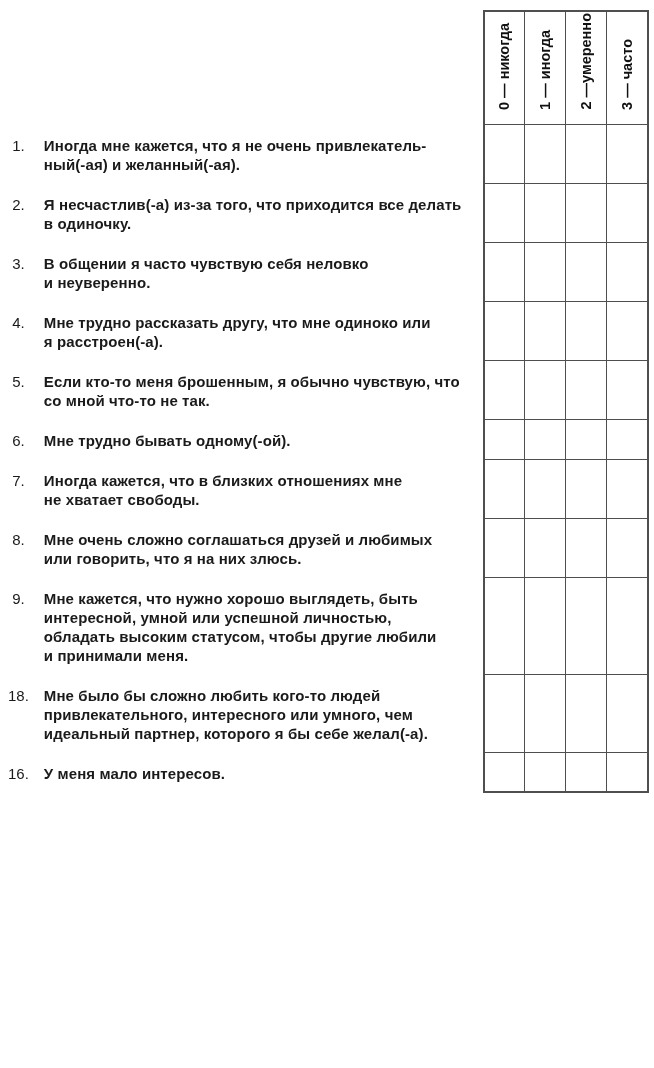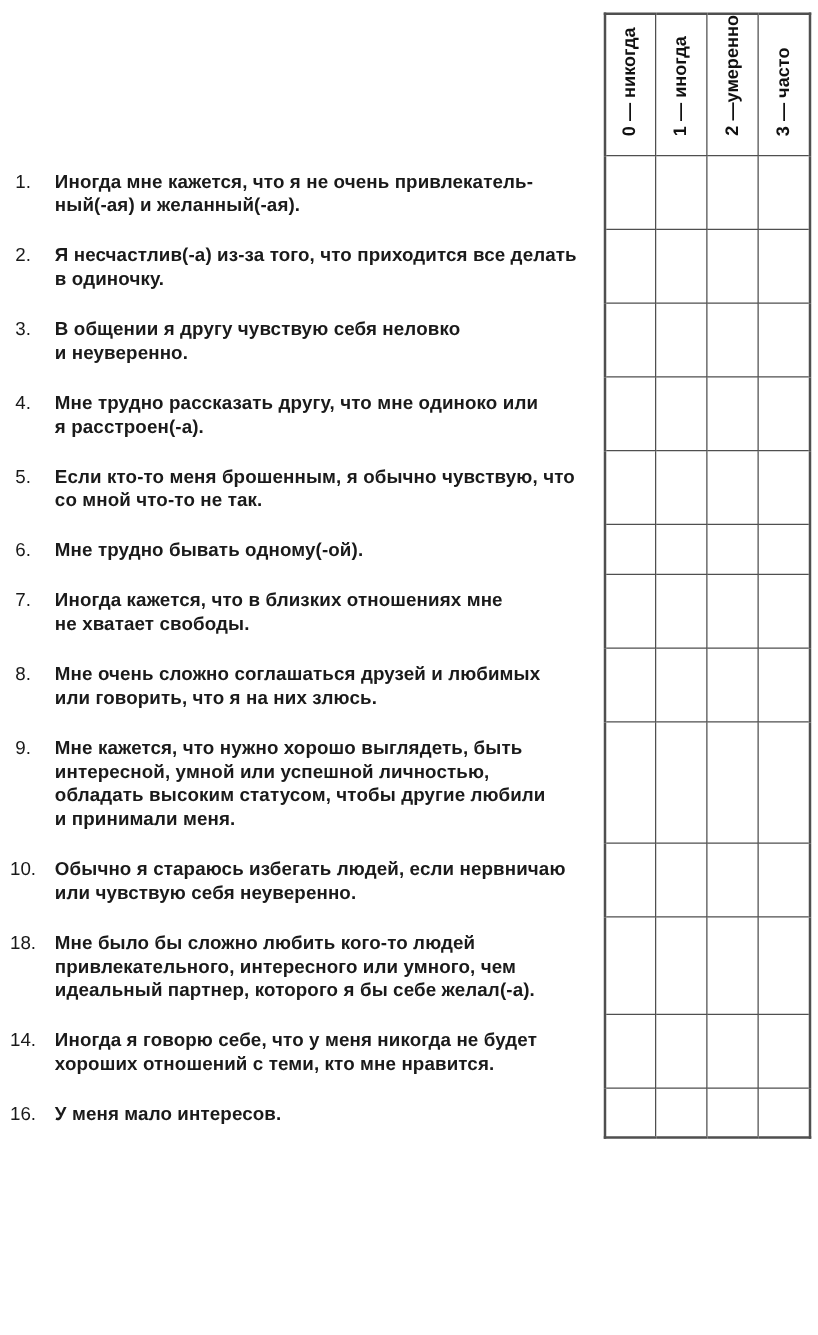--- a/index.html
+++ b/index.html
@@ -109,21 +109,21 @@
     <td class="qtext">Я несчастлив(-а) из-за того, что приходится все делать
 в одиночку.</td>
     <td class="acell c0"></td>
     <td class="acell c1"></td>
     <td class="acell c2"></td>
     <td class="acell c3"></td>
   </tr>
 
   <tr>
     <td class="num">3.</td>
-    <td class="qtext">В общении я другу чувствую себя неловко
+    <td class="qtext">В общении я часто чувствую себя неловко
 и неуверенно.</td>
     <td class="acell c0"></td>
     <td class="acell c1"></td>
     <td class="acell c2"></td>
     <td class="acell c3"></td>
   </tr>
 
   <tr>
     <td class="num">4.</td>
     <td class="qtext">Мне трудно рассказать другу, что мне одиноко или
@@ -178,52 +178,34 @@
     <td class="qtext">Мне кажется, что нужно хорошо выглядеть, быть
 интересной, умной или успешной личностью,
 обладать высоким статусом, чтобы другие любили
 и принимали меня.</td>
     <td class="acell c0"></td>
     <td class="acell c1"></td>
     <td class="acell c2"></td>
     <td class="acell c3"></td>
   </tr>
 
-  <tr>
-    <td class="num">10.</td>
-    <td class="qtext">Обычно я стараюсь избегать людей, если нервничаю
-или чувствую себя неуверенно.</td>
-    <td class="acell c0"></td>
-    <td class="acell c1"></td>
-    <td class="acell c2"></td>
-    <td class="acell c3"></td>
-  </tr>
 
 
   <tr>
     <td class="num">18.</td>
     <td class="qtext">Мне было бы сложно любить кого-то людей
 привлекательного, интересного или умного, чем
 идеальный партнер, которого я бы себе желал(-а).</td>
     <td class="acell c0"></td>
     <td class="acell c1"></td>
     <td class="acell c2"></td>
     <td class="acell c3"></td>
   </tr>
 
 
-  <tr>
-    <td class="num">14.</td>
-    <td class="qtext">Иногда я говорю себе, что у меня никогда не будет
-хороших отношений с теми, кто мне нравится.</td>
-    <td class="acell c0"></td>
-    <td class="acell c1"></td>
-    <td class="acell c2"></td>
-    <td class="acell c3"></td>
-  </tr>
 
 
   <tr>
     <td class="num">16.</td>
     <td class="qtext">У меня мало интересов.</td>
     <td class="acell c0"></td>
     <td class="acell c1"></td>
     <td class="acell c2"></td>
     <td class="acell c3"></td>
   </tr>

